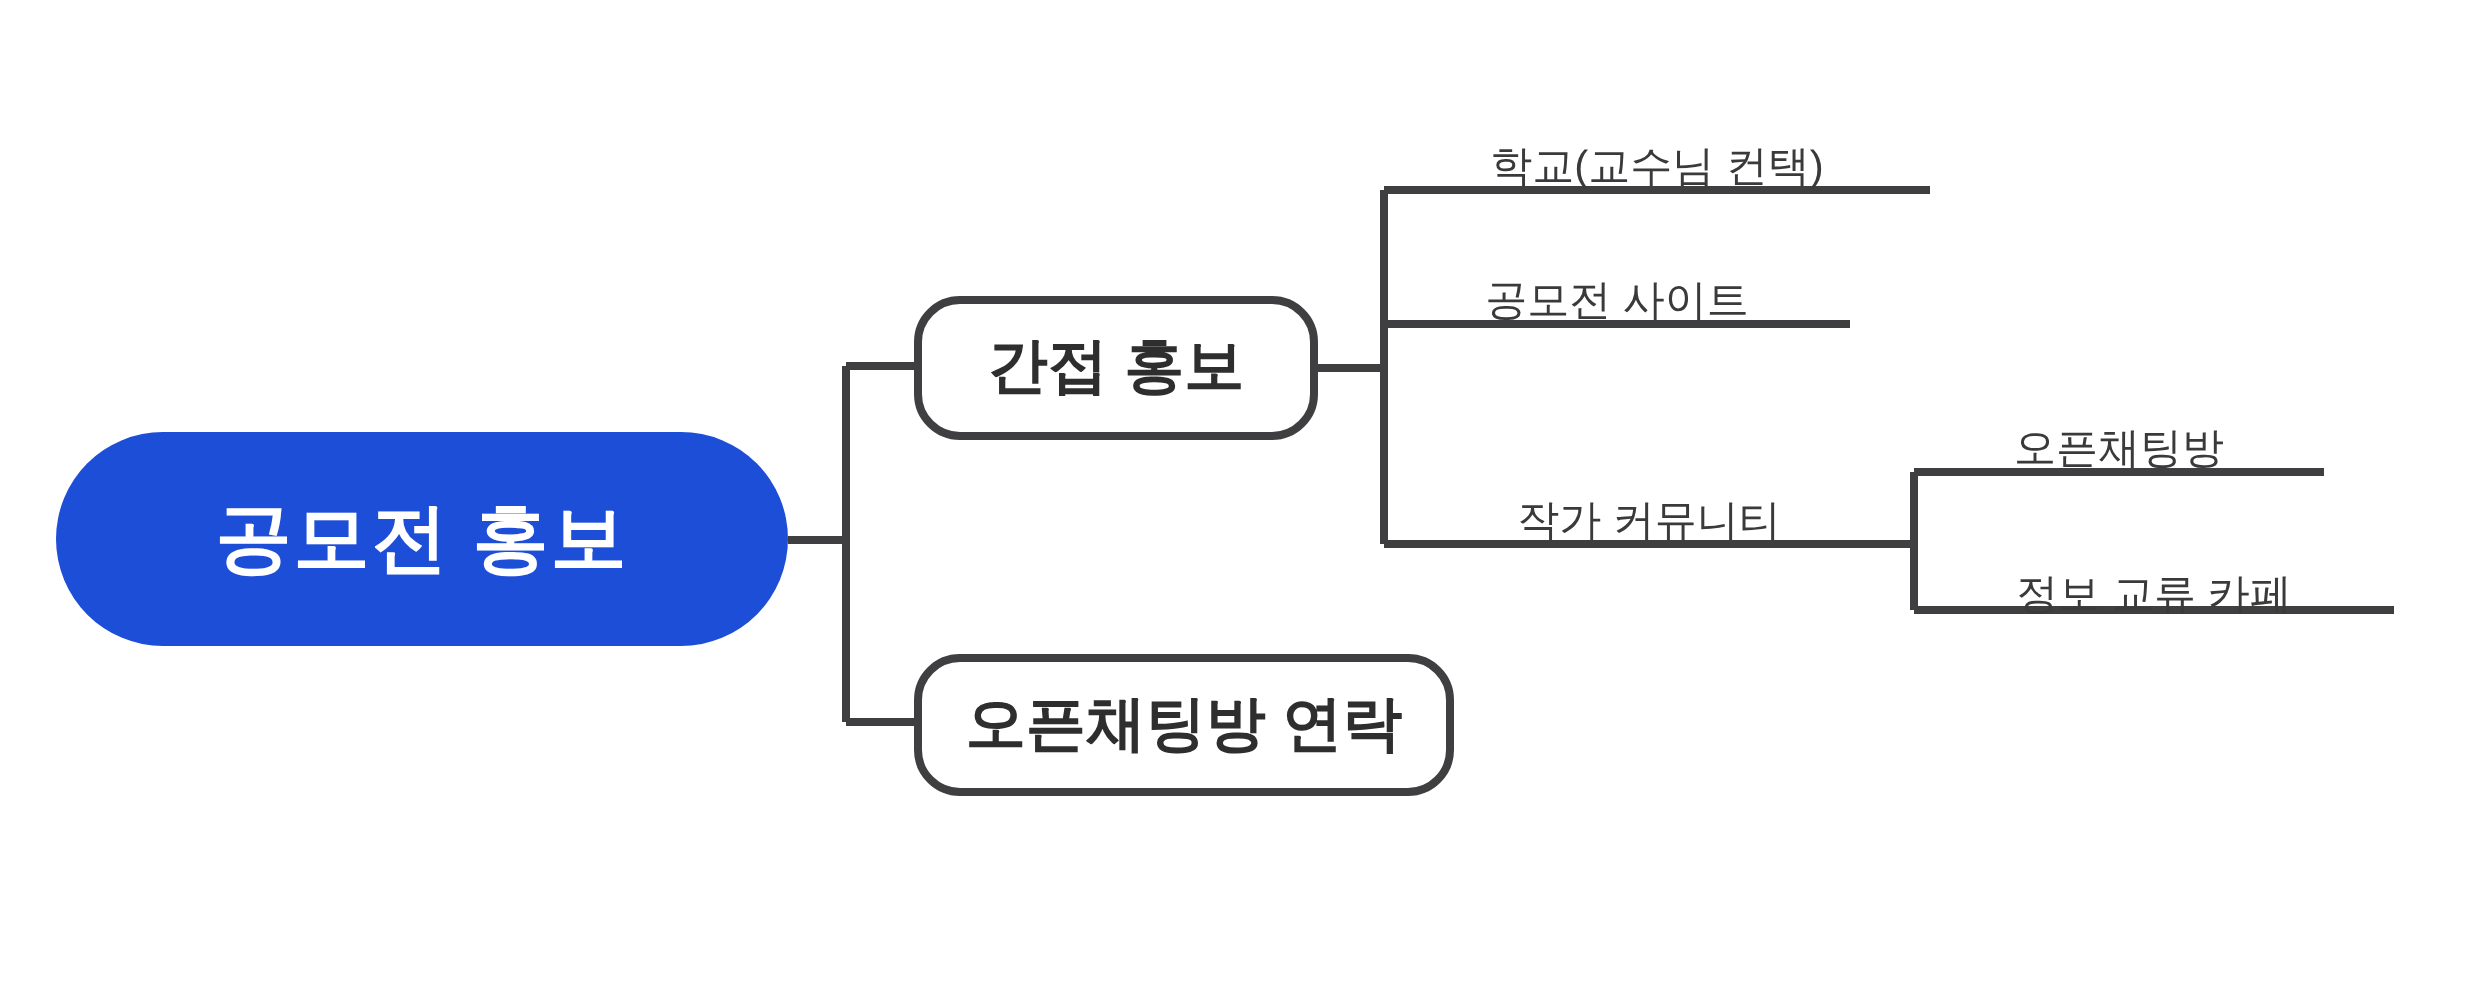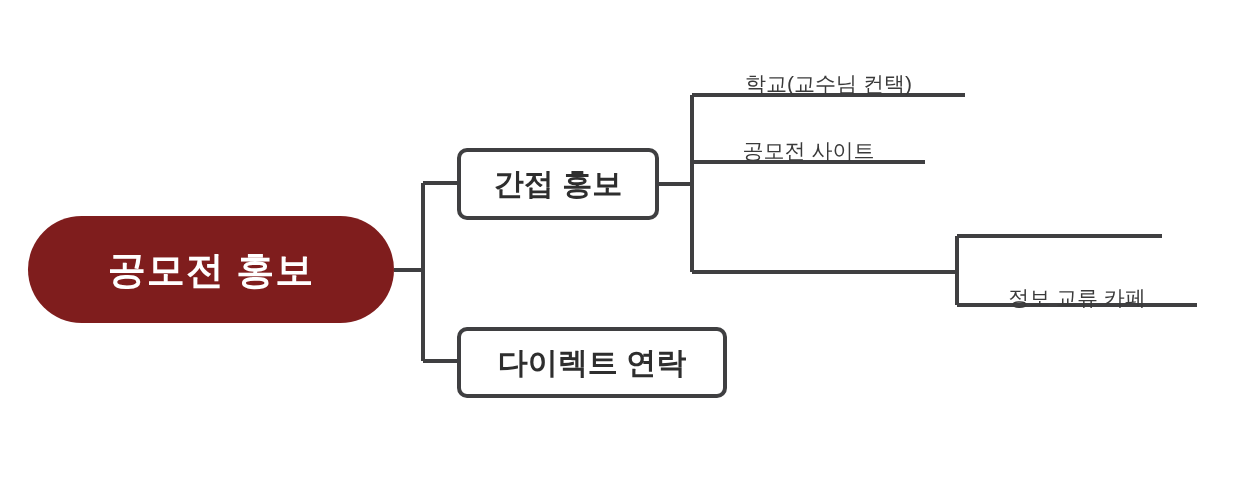--- a/index.html
+++ b/index.html
@@ -26,42 +26,42 @@
     pointer-events: none;
   }
 
   
   .root-node {
     position: absolute;
     left: 28px;
     top: 216px;
     width: 366px;
     height: 107px;
-    background: #7f1d1d;
+    background: #1d4ed8;
     border-radius: 54px;
     display: flex;
     align-items: center;
     justify-content: center;
     box-sizing: border-box;
   }
   .root-node .node-label {
     color: #ffffff;
     font-size: 38px;
     font-weight: bold;
     letter-spacing: 1px;
     line-height: 1;
     white-space: nowrap;
   }
 
   
   .box-node {
     position: absolute;
     background: #ffffff;
     border: 4px solid #3f3f41;
-    border-radius: 10px;
+    border-radius: 23px;
     display: flex;
     align-items: center;
     justify-content: center;
     box-sizing: border-box;
   }
   .box-node .node-label {
     color: #2e2e2e;
     font-size: 30px;
     font-weight: bold;
     line-height: 1;
@@ -133,30 +133,36 @@
 
   <div class="root-node">
     <span class="node-label">공모전 홍보</span>
   </div>
 
   <div class="box-node" id="node-indirect">
     <span class="node-label">간접 홍보</span>
   </div>
 
   <div class="box-node" id="node-direct">
-    <span class="node-label">다이렉트 연락</span>
+    <span class="node-label">오픈채팅방 연락</span>
   </div>
 
   <div class="leaf-node" id="leaf-school">
     <span class="node-label">학교(교수님 컨택)</span>
   </div>
 
   <div class="leaf-node" id="leaf-site">
     <span class="node-label">공모전 사이트</span>
   </div>
 
+  <div class="leaf-node" id="leaf-community">
+    <span class="node-label">작가 커뮤니티</span>
+  </div>
 
+  <div class="leaf-node" id="leaf-openchat">
+    <span class="node-label">오픈채팅방</span>
+  </div>
 
   <div class="leaf-node" id="leaf-cafe">
     <span class="node-label">정보 교류 카페</span>
   </div>
 
 </div>
 
 </body></html>

